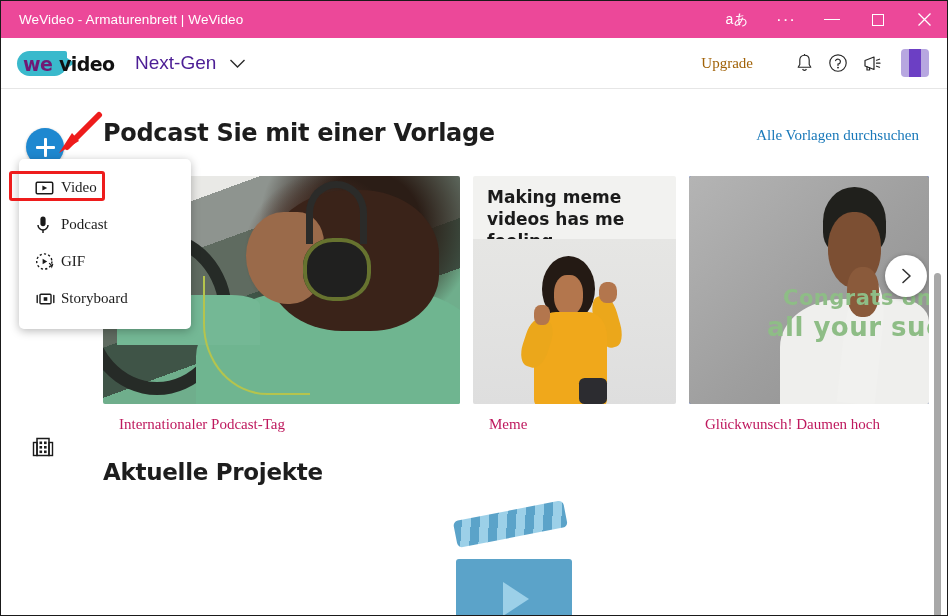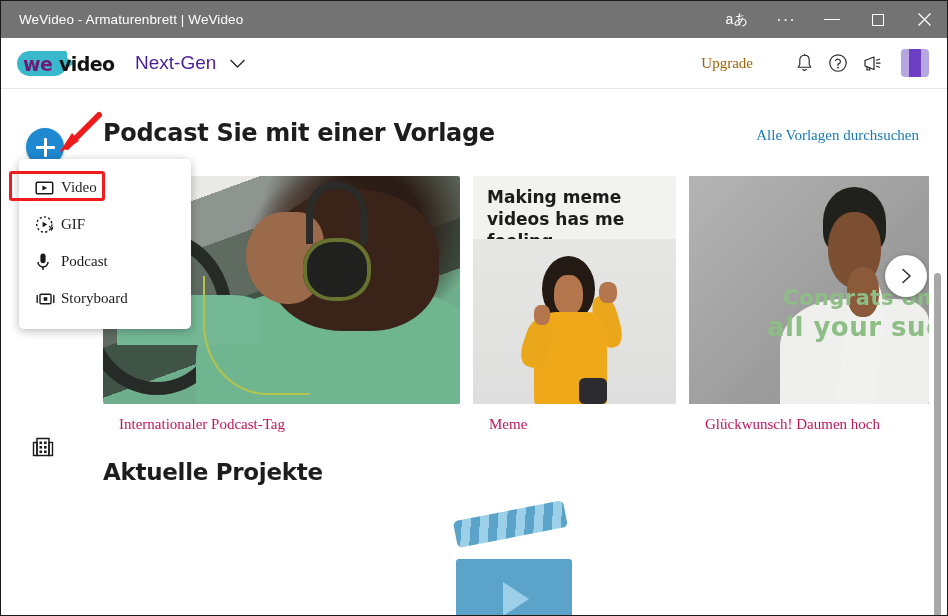--- a/index.html
+++ b/index.html
@@ -14,21 +14,21 @@
     width: 948px; height: 616px;
     border: 1px solid #1a1a1a;
     background: #ffffff;
     overflow: hidden;
   }
 
   
   .titlebar {
     position: absolute; top: 0; left: 0;
     width: 946px; height: 37px;
-    background: #737373;
+    background: #ec4899;
     display: flex; align-items: center;
     color: #ffffff;
   }
   .titlebar-text {
     margin-left: 18px;
     font-size: 13.5px;
     letter-spacing: .1px;
     white-space: nowrap;
     color: #ffffff;
   }
@@ -629,38 +629,38 @@
           <rect x="1.2" y="2.2" width="16.5" height="11.6" rx="1.2" stroke="#1a1a1a" stroke-width="1.5" fill="none"></rect>
           <path d="M7.4 5.4 L12.2 8 L7.4 10.6 Z" fill="#1a1a1a"></path>
         </svg>
       </span>
       <span class="mi-label">Video</span>
     </div>
 
 
     <div class="menu-item">
       <span class="mi-icon">
+        <svg width="16" height="20" viewBox="0 0 16 20">
+          <rect x="5.4" y="1.6" width="5.2" height="9.6" rx="2.6" fill="#1a1a1a"></rect>
+          <path d="M3 10 A5 5 0 0 0 13 10" stroke="#1a1a1a" stroke-width="1.5" fill="none"></path>
+          <path d="M8 14.8 L8 18" stroke="#1a1a1a" stroke-width="1.5"></path>
+        </svg>
+      </span>
+      <span class="mi-label">Podcast</span>
+    </div>
+
+    <div class="menu-item">
+      <span class="mi-icon">
         <svg width="19" height="19" viewBox="0 0 19 19">
           <circle cx="9.3" cy="9.5" r="7.6" stroke="#1a1a1a" stroke-width="1.4" fill="none" stroke-dasharray="2.2 2.2"></circle>
           <path d="M7.6 6.7 L12.2 9.5 L7.6 12.3 Z" fill="#1a1a1a"></path>
           <path d="M14.5 11.5 A5 5 0 0 1 16.8 14.5 L17.6 12.4" stroke="#1a1a1a" stroke-width="1.3" fill="none" stroke-linecap="round"></path>
         </svg>
       </span>
       <span class="mi-label">GIF</span>
-    </div>
-
-    <div class="menu-item">
-      <span class="mi-icon">
-        <svg width="16" height="20" viewBox="0 0 16 20">
-          <rect x="5.4" y="1.6" width="5.2" height="9.6" rx="2.6" fill="#1a1a1a"></rect>
-          <path d="M3 10 A5 5 0 0 0 13 10" stroke="#1a1a1a" stroke-width="1.5" fill="none"></path>
-          <path d="M8 14.8 L8 18" stroke="#1a1a1a" stroke-width="1.5"></path>
-        </svg>
-      </span>
-      <span class="mi-label">Podcast</span>
     </div>
 
     <div class="menu-item">
       <span class="mi-icon">
         <svg width="21" height="14" viewBox="0 0 21 14">
           <rect x="5" y="2.2" width="11" height="9.6" rx="1" stroke="#1a1a1a" stroke-width="1.4" fill="none"></rect>
           <rect x="8.7" y="5.2" width="3.6" height="3.6" fill="#1a1a1a"></rect>
           <path d="M2.2 3.4 L2.2 10.6 M18.8 3.4 L18.8 10.6" stroke="#1a1a1a" stroke-width="1.4" stroke-linecap="round"></path>
         </svg>
       </span>

